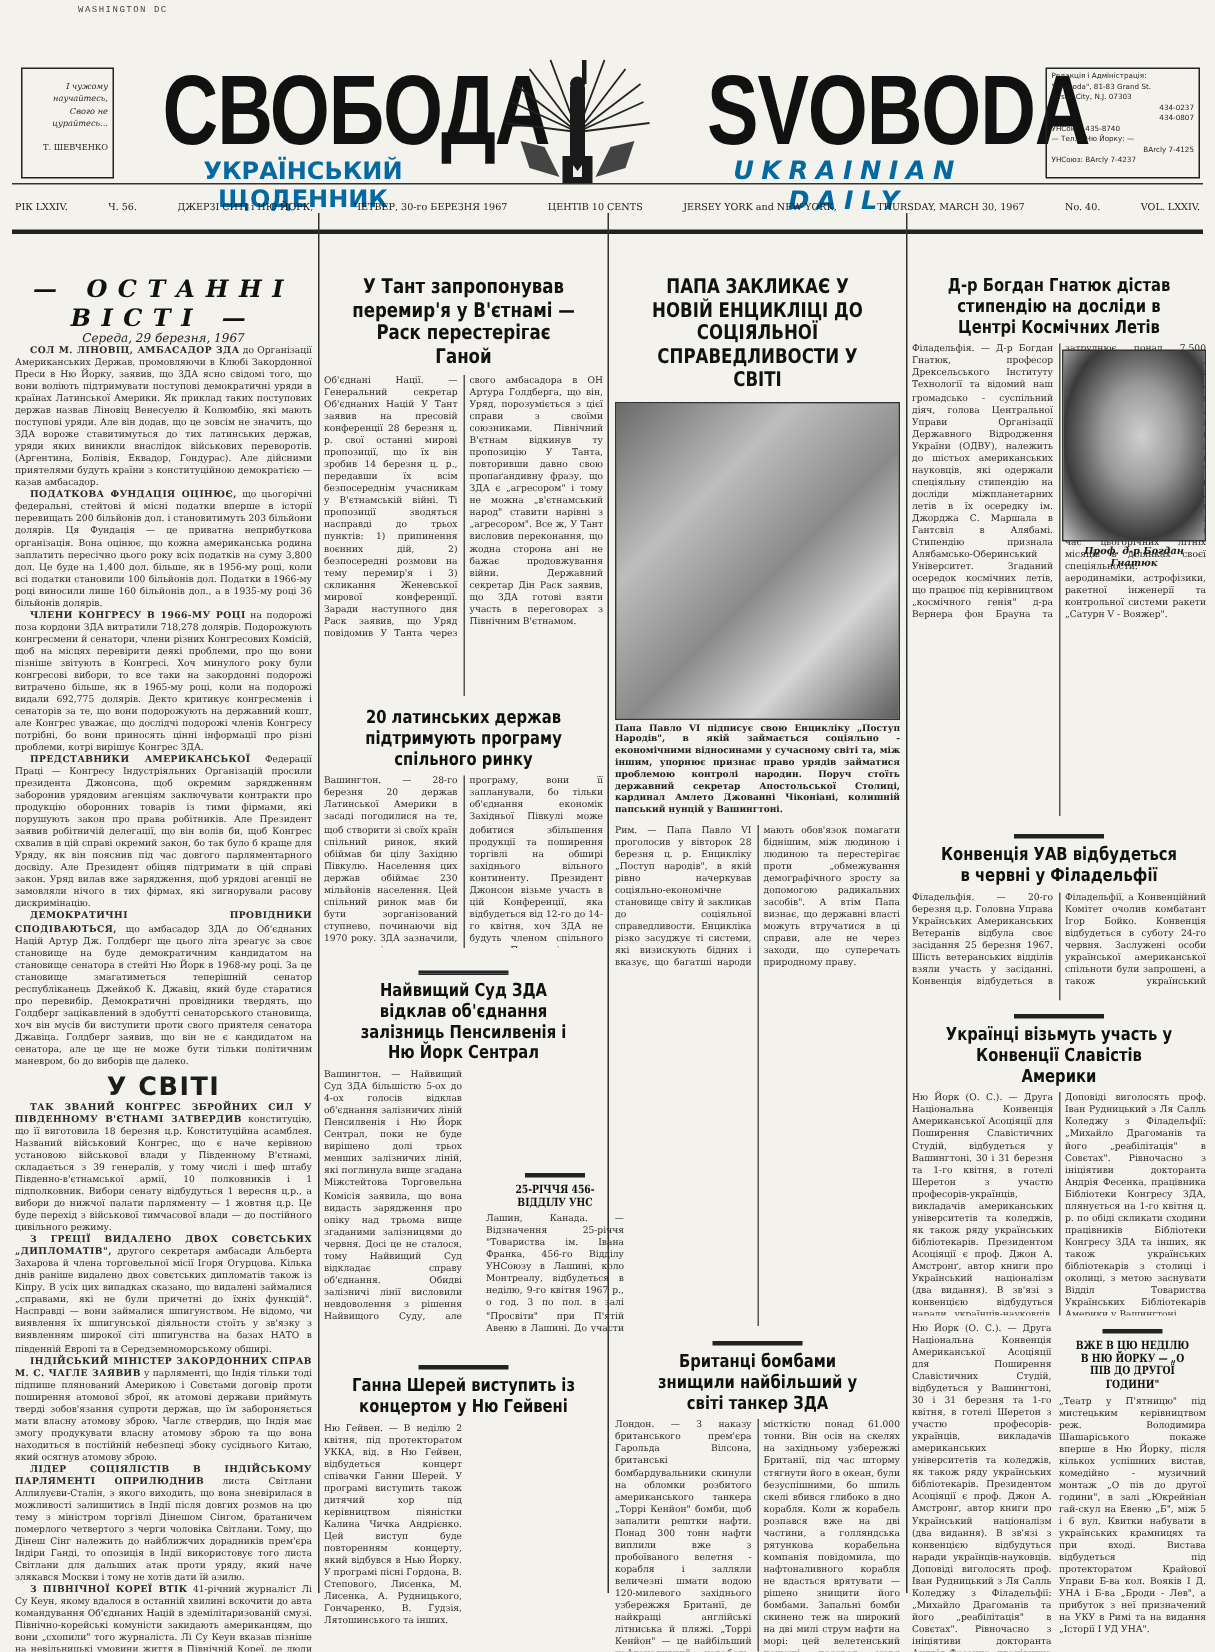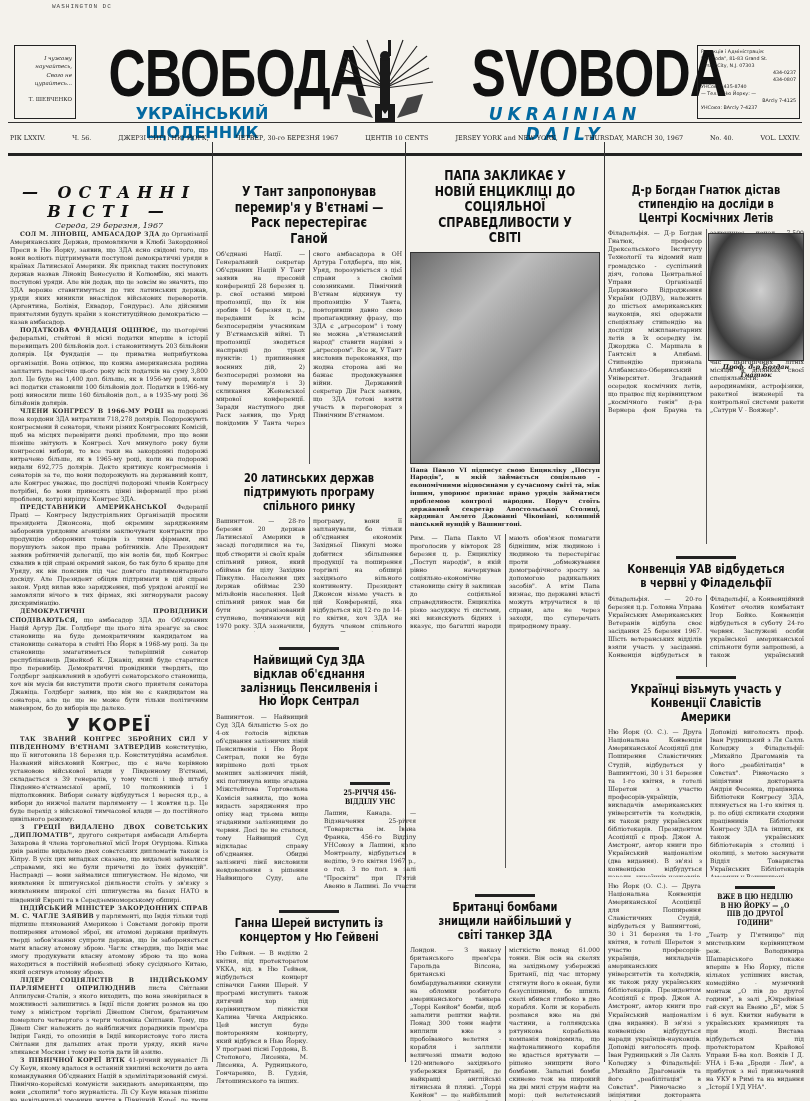--- a/index.html
+++ b/index.html
@@ -119,21 +119,21 @@
 <div class="abs art" style="left:10px;top:143px;width:198px;height:920px;">
   <div class="section-banner">— ОСТАННІ ВІСТІ —</div>
   <div class="section-date">Середа, 29 березня, 1967</div>
   <div class="body">
     <p><span class="lead">СОЛ М. ЛІНОВІЦ, АМБАСАДОР ЗДА</span> <span>до Організації Американських Держав, промовляючи в Клюбі Закордонної Преси в Ню Йорку, заявив, що ЗДА ясно свідомі того, що вони воліють підтримувати поступові демократичні уряди в країнах Латинської Америки. Як приклад таких поступових держав назвав Ліновіц Венесуелю й Колюмбію, які мають поступові уряди. Але він додав, що це зовсім не значить, що ЗДА вороже ставитимуться до тих латинських держав, уряди яких виникли внаслідок військових переворотів. (Аргентина, Болівія, Еквадор, Гондурас). Але дійсними приятелями будуть країни з конституційною демократією — казав амбасадор.</span></p>
     <p><span class="lead">ПОДАТКОВА ФУНДАЦІЯ ОЦІНЮЄ,</span> <span>що цьогорічні федеральні, стейтові й місні податки вперше в історії перевищать 200 більйонів дол. і становитимуть 203 більйони долярів. Ця Фундація — це приватна неприбуткова організація. Вона оцінює, що кожна американська родина заплатить пересічно цього року всіх податків на суму 3,800 дол. Це буде на 1,400 дол. більше, як в 1956-му році, коли всі податки становили 100 більйонів дол. Податки в 1966-му році виносили лише 160 більйонів дол., а в 1935-му році 36 більйонів долярів.</span></p>
     <p><span class="lead">ЧЛЕНИ КОНГРЕСУ в 1966-му РОЦІ</span> <span>на подорожі поза кордони ЗДА витратили 718,278 долярів. Подорожують конгресмени й сенатори, члени різних Конгресових Комісій, щоб на місцях перевірити деякі проблеми, про що вони пізніше звітують в Конгресі. Хоч минулого року були конгресові вибори, то все таки на закордонні подорожі витрачено більше, як в 1965-му році, коли на подорожі видали 692,775 долярів. Декто критикує конгресменів і сенаторів за те, що вони подорожують на державний кошт, але Конгрес уважає, що дослідчі подорожі членів Конгресу потрібні, бо вони приносять цінні інформації про різні проблеми, котрі вирішує Конгрес ЗДА.</span></p>
     <p><span class="lead">ПРЕДСТАВНИКИ АМЕРИКАНСЬКОЇ</span> <span>Федерації Праці — Конгресу Індустріяльних Організацій просили президента Джонсона, щоб окремим зарядженням заборонив урядовим агенціям заключувати контракти про продукцію оборонних товарів із тими фірмами, які порушують закон про права робітників. Але Президент заявив робітничій делегації, що він волів би, щоб Конгрес схвалив в цій справі окремий закон, бо так було б краще для Уряду, як він пояснив під час довгого парляментарного досвіду. Але Президент обіцяв підтримати в цій справі закон. Уряд вилав вже зарядження, щоб урядові агенції не замовляли нічого в тих фірмах, які зигнорували расову дискримінацію.</span></p>
     <p><span class="lead">ДЕМОКРАТИЧНІ ПРОВІДНИКИ СПОДІВАЮТЬСЯ,</span> <span>що амбасадор ЗДА до Об'єднаних Націй Артур Дж. Голдберг ще цього літа зреагує за своє становище на буде демократичним кандидатом на становище сенатора в стейті Ню Йорк в 1968-му році. За це становище змагатиметься теперішній сенатор республіканець Джейкоб К. Джавіц, який буде старатися про перевибір. Демократичні провідники твердять, що Голдберг зацікавлений в здобутті сенаторського становища, хоч він мусів би виступити проти свого приятеля сенатора Джавіца. Голдберг заявив, що він не є кандидатом на сенатора, але це ще не може бути тільки політичним маневром, бо до виборів ще далеко.</span></p>
   </div>
-  <div class="section-head" style="margin-top:3px;">У КОРЕЇ</div>
+  <div class="section-head" style="margin-top:3px;">У СВІТІ</div>
   <div class="body">
     <p><span class="lead">ТАК ЗВАНИЙ КОНГРЕС ЗБРОЙНИХ СИЛ У ПІВДЕННОМУ В'ЄТНАМІ ЗАТВЕРДИВ</span> <span>конституцію, що її виготовила 18 березня ц.р. Конституційна асамблея. Названий військовий Конгрес, що є наче керівною установою військової влади у Південному В'єтнамі, складається з 39 генералів, у тому числі і шеф штабу Південно-в'єтнамської армії, 10 полковників і 1 підполковник. Вибори сенату відбудуться 1 вересня ц.р., а вибори до нижчої палати парляменту — 1 жовтня ц.р. Це буде перехід з військової тимчасової влади — до постійного цивільного режиму.</span></p>
     <p><span class="lead">З ГРЕЦІЇ ВИДАЛЕНО ДВОХ СОВЄТСЬКИХ „ДИПЛОМАТІВ",</span> <span>другого секретаря амбасади Альберта Захарова й члена торговельної місії Ігоря Огурцова. Кілька днів раніше видалено двох совєтських дипломатів також із Кіпру. В усіх цих випадках сказано, що видалені займалися „справами, які не були причетні до їхніх функцій". Насправді — вони займалися шпигунством. Не відомо, чи виявлення їх шпигунської діяльности стоїть у зв'язку з виявленням широкої сіті шпигунства на базах НАТО в південній Европі та в Середземноморському обширі.</span></p>
     <p><span class="lead">ІНДІЙСЬКИЙ МІНІСТЕР ЗАКОРДОННИХ СПРАВ М. С. ЧАГЛЕ ЗАЯВИВ</span> <span>у парляменті, що Індія тільки тоді підпише плянований Америкою і Совєтами договір проти поширення атомової зброї, як атомові держави приймуть тверді зобов'язання супроти держав, що їм забороняється мати власну атомову зброю. Чаглє ствердив, що Індія має змогу продукувати власну атомову зброю та що вона находиться в постійній небезпеці збоку сусіднього Китаю, який осягнув атомову зброю.</span></p>
     <p><span class="lead">ЛІДЕР СОЦІЯЛІСТІВ В ІНДІЙСЬКОМУ ПАРЛЯМЕНТІ ОПРИЛЮДНИВ</span> <span>листа Світлани Аллилуєви-Сталін, з якого виходить, що вона зневірилася в можливості залишитись в Індії після довгих розмов на цю тему з міністром торгівлі Дінешом Сінгом, братаничем померлого четвертого з черги чоловіка Світлани. Тому, що Дінеш Сінг належить до найближчих дорадників прем'єра Індіри Ганді, то опозиція в Індії використовує того листа Світлани для дальших атак проти уряду, який наче злякався Москви і тому не хотів дати їй азилю.</span></p>
     <p><span class="lead">З ПІВНІЧНОЇ КОРЕЇ ВТІК</span> <span>41-річний журналіст Лі Су Кеун, якому вдалося в останній хвилині вскочити до авта командування Об'єднаних Націй в здемілітаризованій смузі. Північно-корейські комуністи закидають американцям, що вони „схопили" того журналіста. Лі Су Кеун вказав пізніше на невільницькі умовини життя в Північній Кореї, де люди „голодують і ведуть мізерне життя". Невільнича примусова праця, безконечні мітинги з обов'язковою участю всіх працюючих, принижування особистої гідности та найнижчий життьовий рівень спонукали того чоловіка вибрати свободу.</span></p>
 
   </div>
 </div>
 
@@ -158,21 +158,21 @@
   <div class="head h-s">25-РІЧЧЯ 456-ВІДДІЛУ УНС</div>
   <div class="body" style="margin-top:3px;">Лашин, Канада. — Відзначення 25-річчя "Товариства ім. Івана Франка, 456-го Відділу УНСоюзу в Лашині, коло Монтреалу, відбудеться в неділю, 9-го квітня 1967 р., о год. 3 по пол. в залі "Просвіти" при П'ятій Авеню в Лашині. До участи в цім святі запрошене все союзове і широке громадянство.</div>
 </div>
 
 <div class="abs art" style="left:216px;top:866px;width:186px;height:200px;">
   <div class="deco-rule"></div>
   <div class="head h-m">Ганна Шерей виступить із концертом у Ню Гейвені</div>
   <div class="body" style="margin-top:4px;width:92px;height:160px;float:left;">Ню Гейвен. — В неділю 2 квітня, під протекторатом УККА, від. в Ню Гейвен, відбудеться концерт співачки Ганни Шерей. У програмі виступить також дитячий хор під керівництвом піяністки Калина Чичка Андрієнко. Цей виступ буде повторенням концерту, який відбувся в Нью Йорку. У програмі пісні Гордона, В. Степового, Лисенка, М. Лисенка, А. Рудницького, Гончаренко, В. Гудзія, Лятошинського та інших.</div>
 </div>
 
-<div class="abs art" style="left:410px;top:128px;width:190px;height:700px;">
+<div class="abs art" style="left:410px;top:144px;width:190px;height:700px;">
   <div class="head h-l">ПАПА ЗАКЛИКАЄ У НОВІЙ ЕНЦИКЛІЦІ ДО СОЦІЯЛЬНОЇ СПРАВЕДЛИВОСТИ У СВІТІ</div>
   <div class="photo" style="height:212px;margin-top:6px;"></div>
   <div class="caption" style="margin-top:2px;">Папа Павло VI підписує свою Енцикліку „Поступ Народів", в якій займається соціяльно - економічними відносинами у сучасному світі та, між іншим, упорнює признає право урядів займатися проблемою контролі народин. Поруч стоїть державний секретар Апостольської Столиці, кардинал Амлето Джованні Чіконіані, колишній папський нунцій у Вашингтоні.</div>
   <div class="body cols2" style="margin-top:6px;height:360px;">Рим. — Папа Павло VI проголосив у вівторок 28 березня ц. р. Енцикліку „Поступ народів", в якій рівно начеркував соціяльно-економічне становище світу й закликав до соціяльної справедливости. Енцикліка різко засуджує ті системи, які визискують бідних і вказує, що багатші народи мають обов'язок помагати біднішим, між людиною і людиною та перестерігає проти „обмежування демографічного зросту за допомогою радикальних засобів". А втім Папа визнає, що державні власті можуть втручатися в ці справи, але не через заходи, що суперечать природному праву.</div>
 </div>
 
 <div class="abs art" style="left:410px;top:850px;width:190px;height:212px;">
   <div class="deco-rule"></div>
   <div class="head h-m">Британці бомбами знищили найбільший у світі танкер ЗДА</div>
   <div class="body cols2" style="margin-top:4px;height:165px;">Лондон. — З наказу британського прем'єра Гарольда Вілсона, британські бомбардувальники скинули на обломки розбитого американського танкера „Торрі Кенйон" бомби, щоб запалити рештки нафти. Понад 300 тонн нафти виплили вже з пробоїваного велетня - корабля і залляли величезні шмати водою 120-миле­вого західнього узбережжя Британії, де найкращі англійські літниська й пляжі. „Торрі Кенйон" — це найбільший нафтоналивний корабель, місткістю понад 61.000 тонни. Він осів на скелях на західньому узбережжі Британії, під час шторму стягнути його в океан, були безуспішними, бо шпиль скелі вбився глибоко в дно корабля. Коли ж корабель розпався вже на дві частини, а голляндська рятункова корабельна компанія повідомила, що нафтоналивного корабля не вдасться врятувати — рішено знищити його бомбами. Запальні бомби скинено теж на широкий на дві милі струм нафти на морі: цей велетенський пожежі посеред моря приглядалися тисячі людей.</div>

